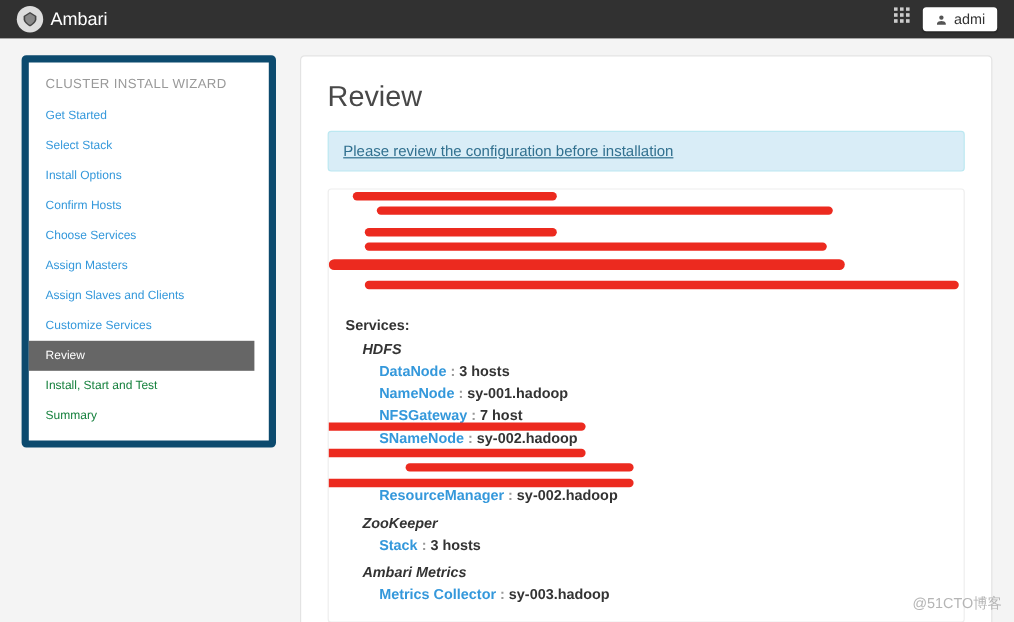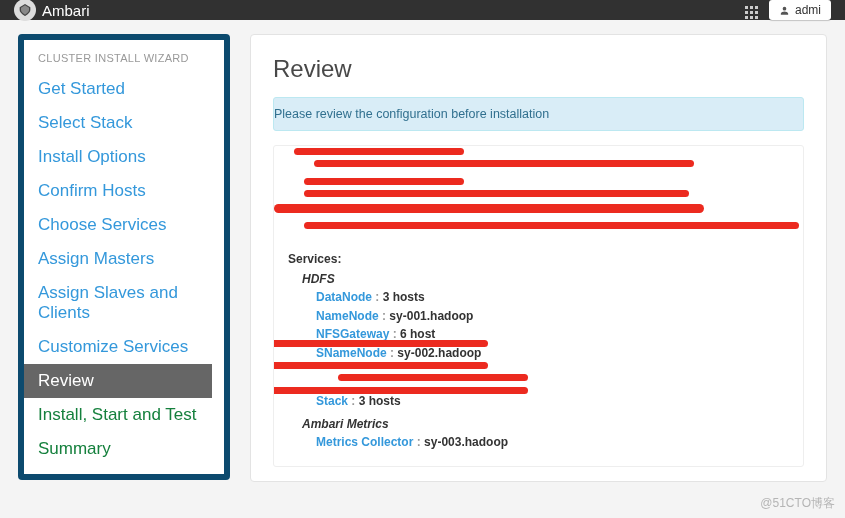--- a/index.html
+++ b/index.html
@@ -1,35 +1,35 @@
 <!DOCTYPE html>
 <html><head>
 <meta charset="utf-8">
 <style>
   html, body { margin:0; padding:0; font-family: "Helvetica Neue", Helvetica, Arial, sans-serif; font-size:13px; color:#333; background:#f4f4f4; }
-  .navbar { background:#313131; color:#e6e6e6; height:20px; display:flex; align-items:center; padding:0 14px; justify-content:space-between; }
+  .navbar { background:#313131; color:#e6e6e6; height:32px; display:flex; align-items:center; padding:0 14px; justify-content:space-between; }
   .brand { display:flex; align-items:center; gap:6px; font-size:15px; color:#fff; }
   .brand-logo { width:22px; height:22px; border-radius:50%; background:#ddd; display:flex; align-items:center; justify-content:center; }
   .brand-logo svg { width:16px; height:16px; }
-  .nav-right { display:flex; align-items:flex-end; gap:10px; }
+  .nav-right { display:flex; align-items:flex-start; gap:10px; }
   .grid-icon { color:#ccc; display:inline-flex; }
   .admin-btn { background:#fff; color:#333; border-radius:3px; padding:3px 10px; font-size:12px; display:flex; align-items:center; gap:5px; box-shadow:0 1px 1px rgba(0,0,0,0.2); }
   .admin-btn svg { width:11px; height:11px; }
 
   .page { padding:14px 18px; display:flex; gap:20px; align-items:flex-start; }
 
   .sidebar { width:188px; background:#fff; border:6px solid #0c4a6e; border-radius:4px; padding:0 12px 8px 0; }
   .sidebar-title { font-size:11px; color:#999; letter-spacing:.3px; padding:12px 14px 8px; }
-  .wiz-item { padding:7px 14px; color:#3498db; font-size:17px; cursor:pointer; }
+  .wiz-item { padding:7px 14px; color:#3498db; font-size:10px; cursor:pointer; }
   .wiz-item.active { background:#666; color:#fff; border-radius:0; }
   .wiz-item.disabled { color:#15803d; cursor:default; }
 
   .main { flex:1; background:#fff; border:1px solid #e3e3e3; border-radius:4px; padding:16px 22px 14px; min-height:430px; box-sizing:border-box; display:flex; flex-direction:column; }
   .main h2 { margin:4px 0 14px; font-size:24px; color:#484848; font-weight:normal; }
-  .alert { background:#d9edf7; border:1px solid #bce8f1; color:#31708f; border-radius:3px; padding:9px 0; font-size:12.5px; margin-bottom:14px; }
+  .alert { background:#d9edf7; border:1px solid #bce8f1; color:#31708f; border-radius:3px; padding:9px 12px; font-size:12.5px; margin-bottom:14px;text-decoration:underline; }
 
   .review-box { border:1px solid #eee; border-radius:3px; padding:10px 14px 14px; font-size:12px; flex:1; position:relative; overflow:hidden; }
   .svc-head { font-weight:bold; margin:8px 0 4px; }
   .group-name { font-weight:bold; font-style:italic; margin:6px 0 2px 14px; }
   .svc-line { margin-left:28px; line-height:1.55;font-weight:bold; }
   .svc-line .k { color:#3498db; cursor:pointer; }
   .svc-line .sep { color:#999; }
 
   .redact { position:absolute; background:#ec2a1f; border-radius:10px; height:7px; }
 
@@ -104,28 +104,30 @@
       <div class="redact" style="left:30px; top:44px; width:385px;"></div>
       <div class="redact" style="left:0px;  top:58px; width:430px; height:9px;"></div>
       <div class="redact" style="left:30px; top:76px; width:495px;"></div>
 
       <div style="height:88px;"></div>
       <div class="svc-head">Services:</div>
       <div id="svc-list">
           <div class="group-name">HDFS</div>
           <div class="svc-line"><span class="k">DataNode</span><span class="sep"> : </span><span>3 hosts</span></div>
           <div class="svc-line"><span class="k">NameNode</span><span class="sep"> : </span><span>sy-001.hadoop</span></div>
-          <div class="svc-line"><span class="k">NFSGateway</span><span class="sep"> : </span><span>6 host</span></div>
+          <div class="svc-line"><span class="k">NFSGateway</span><span class="sep"> : </span><span>7 host</span></div>
           <div class="svc-line"><span class="k">SNameNode</span><span class="sep"> : </span><span>sy-002.hadoop</span></div>
           <div style="position: relative; height: 30px;">
             <div class="redact" style="left:-60px; top:-22px; width:260px;"></div>
             <div class="redact" style="left:-20px; top:0px; width:220px;"></div>
             <div class="redact" style="left:50px; top:12px; width:190px;"></div>
             <div class="redact" style="left:-100px; top:25px; width:340px;"></div>
           </div>
+          <div class="svc-line"><span class="k">ResourceManager</span><span class="sep"> : </span><span>sy-002.hadoop</span></div>
+          <div class="group-name">ZooKeeper</div>
           <div class="svc-line"><span class="k">Stack</span><span class="sep"> : </span><span>3 hosts</span></div>
           <div class="group-name">Ambari Metrics</div>
           <div class="svc-line"><span class="k">Metrics Collector</span><span class="sep"> : </span><span>sy-003.hadoop</span></div>
         </div>
     </div>
 
   </div>
 </div>
 
 <div class="watermark">@51CTO博客</div>

